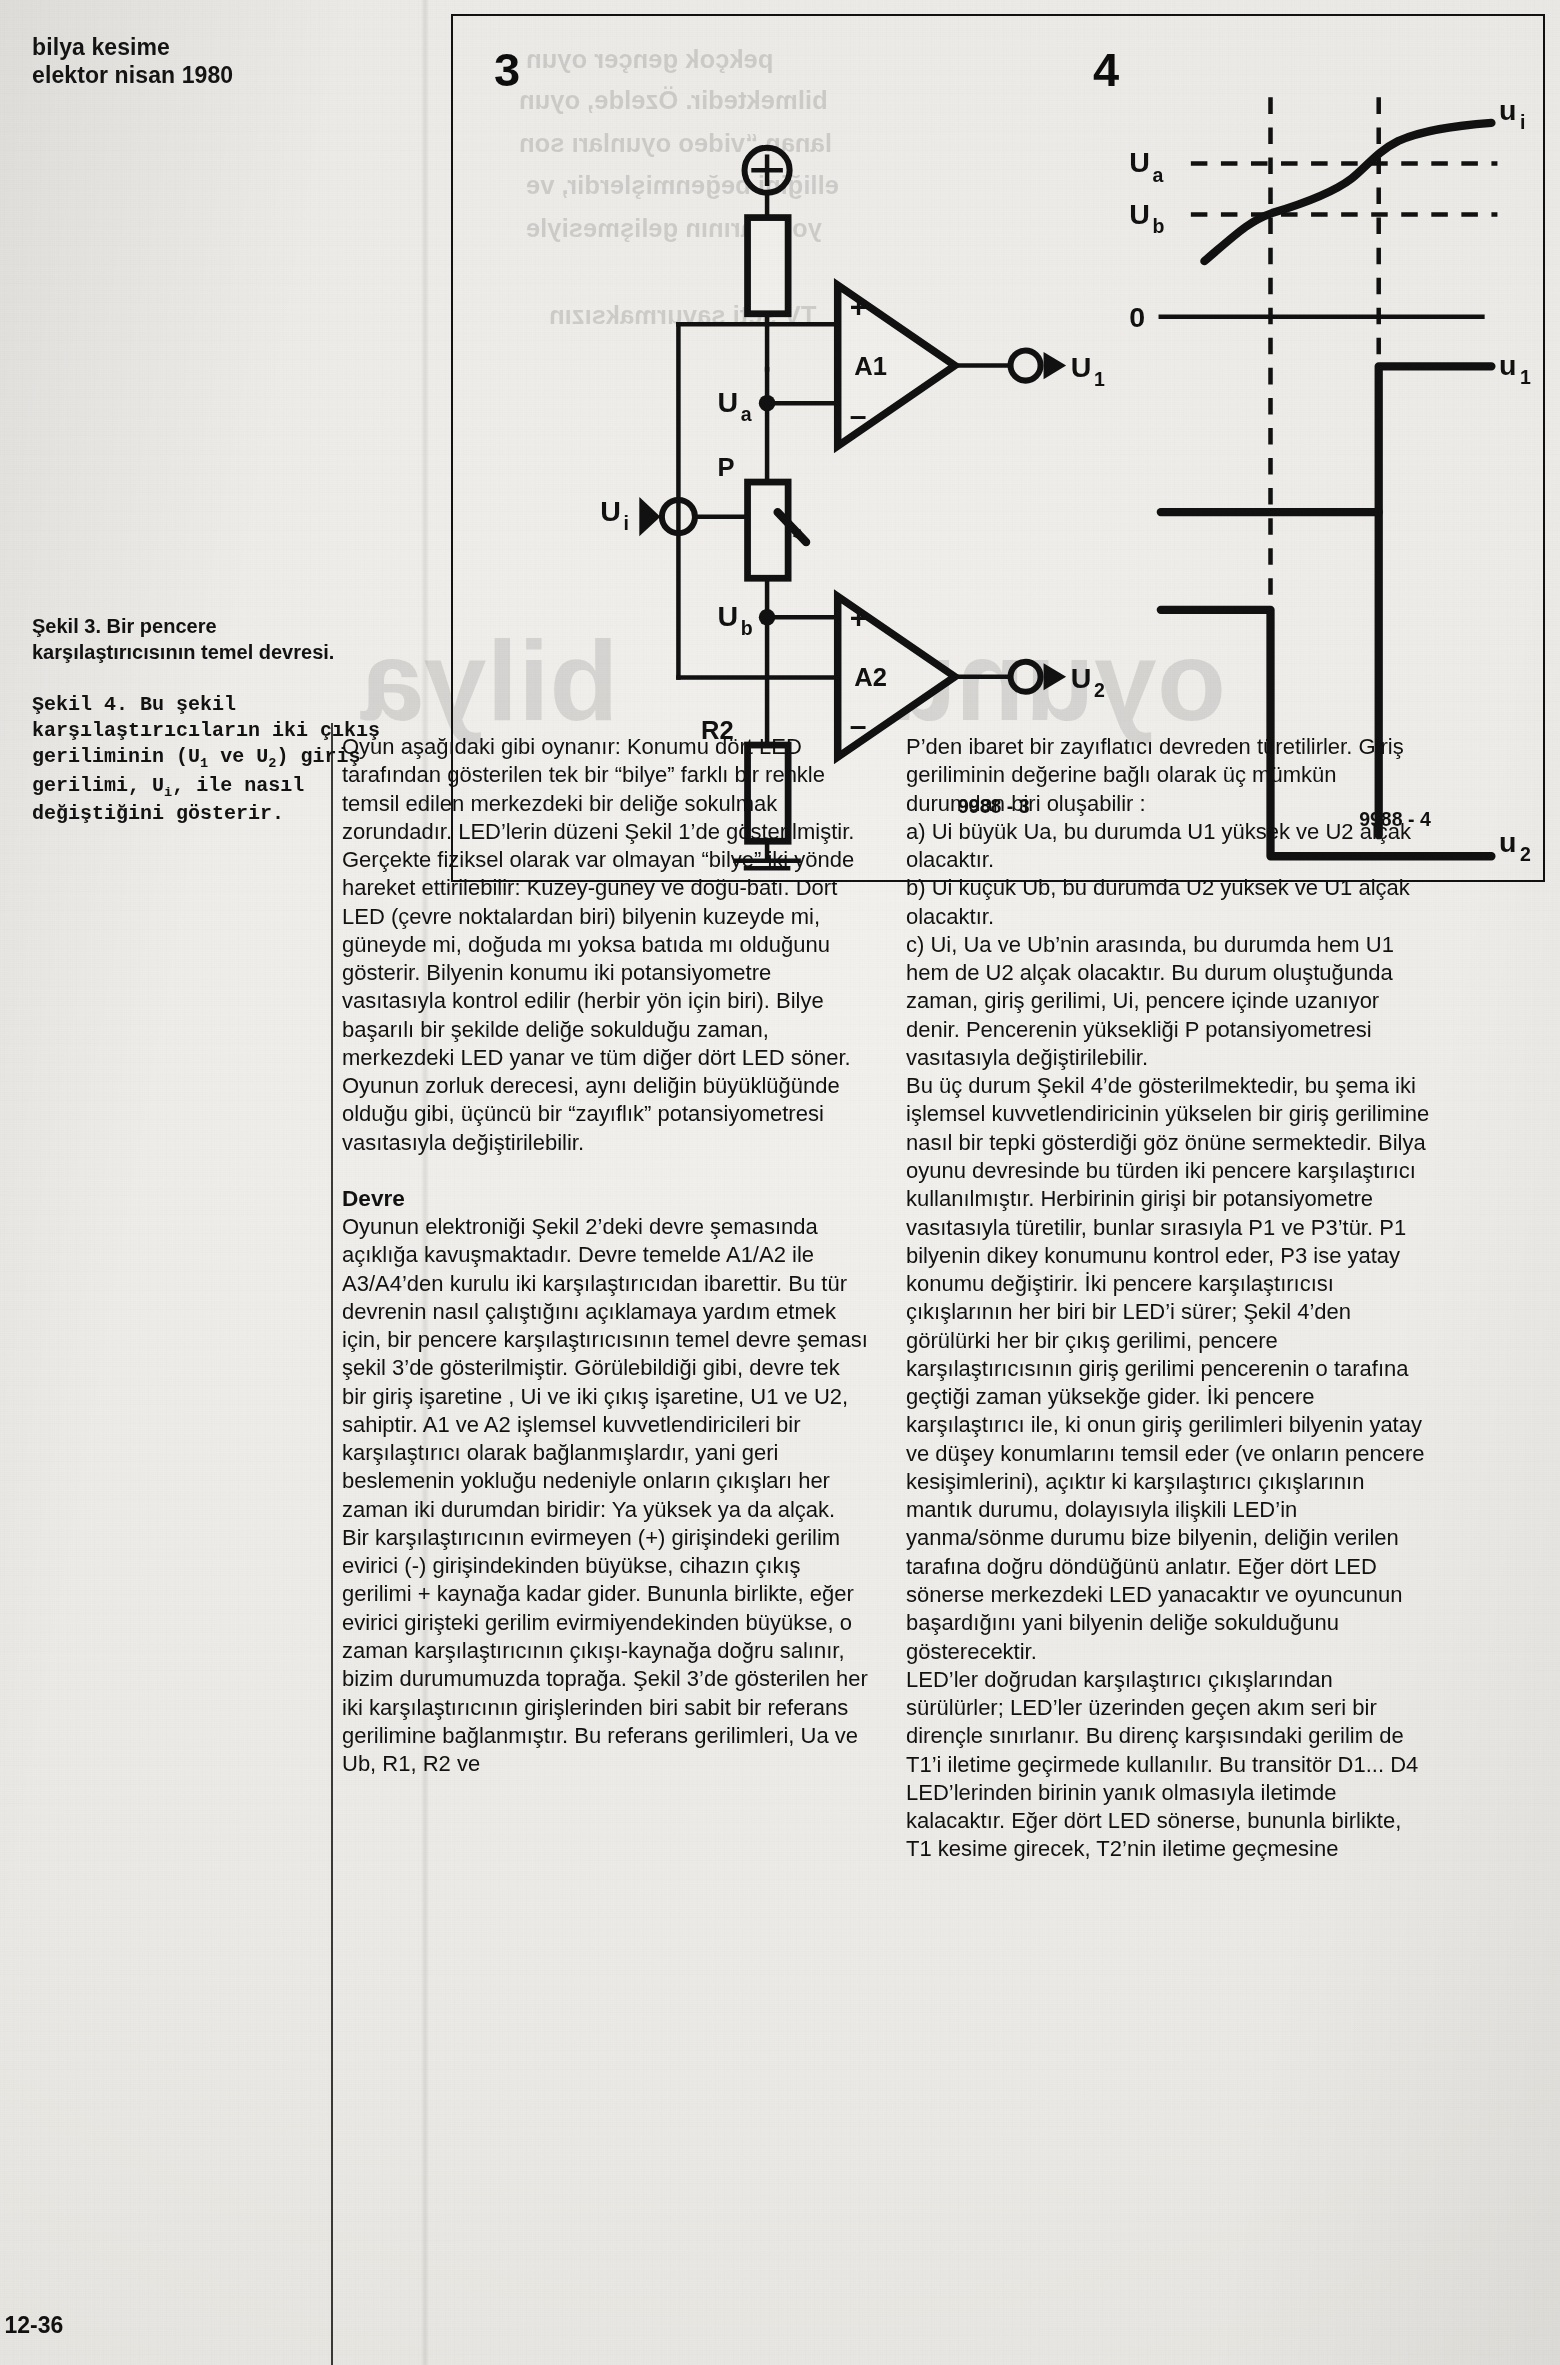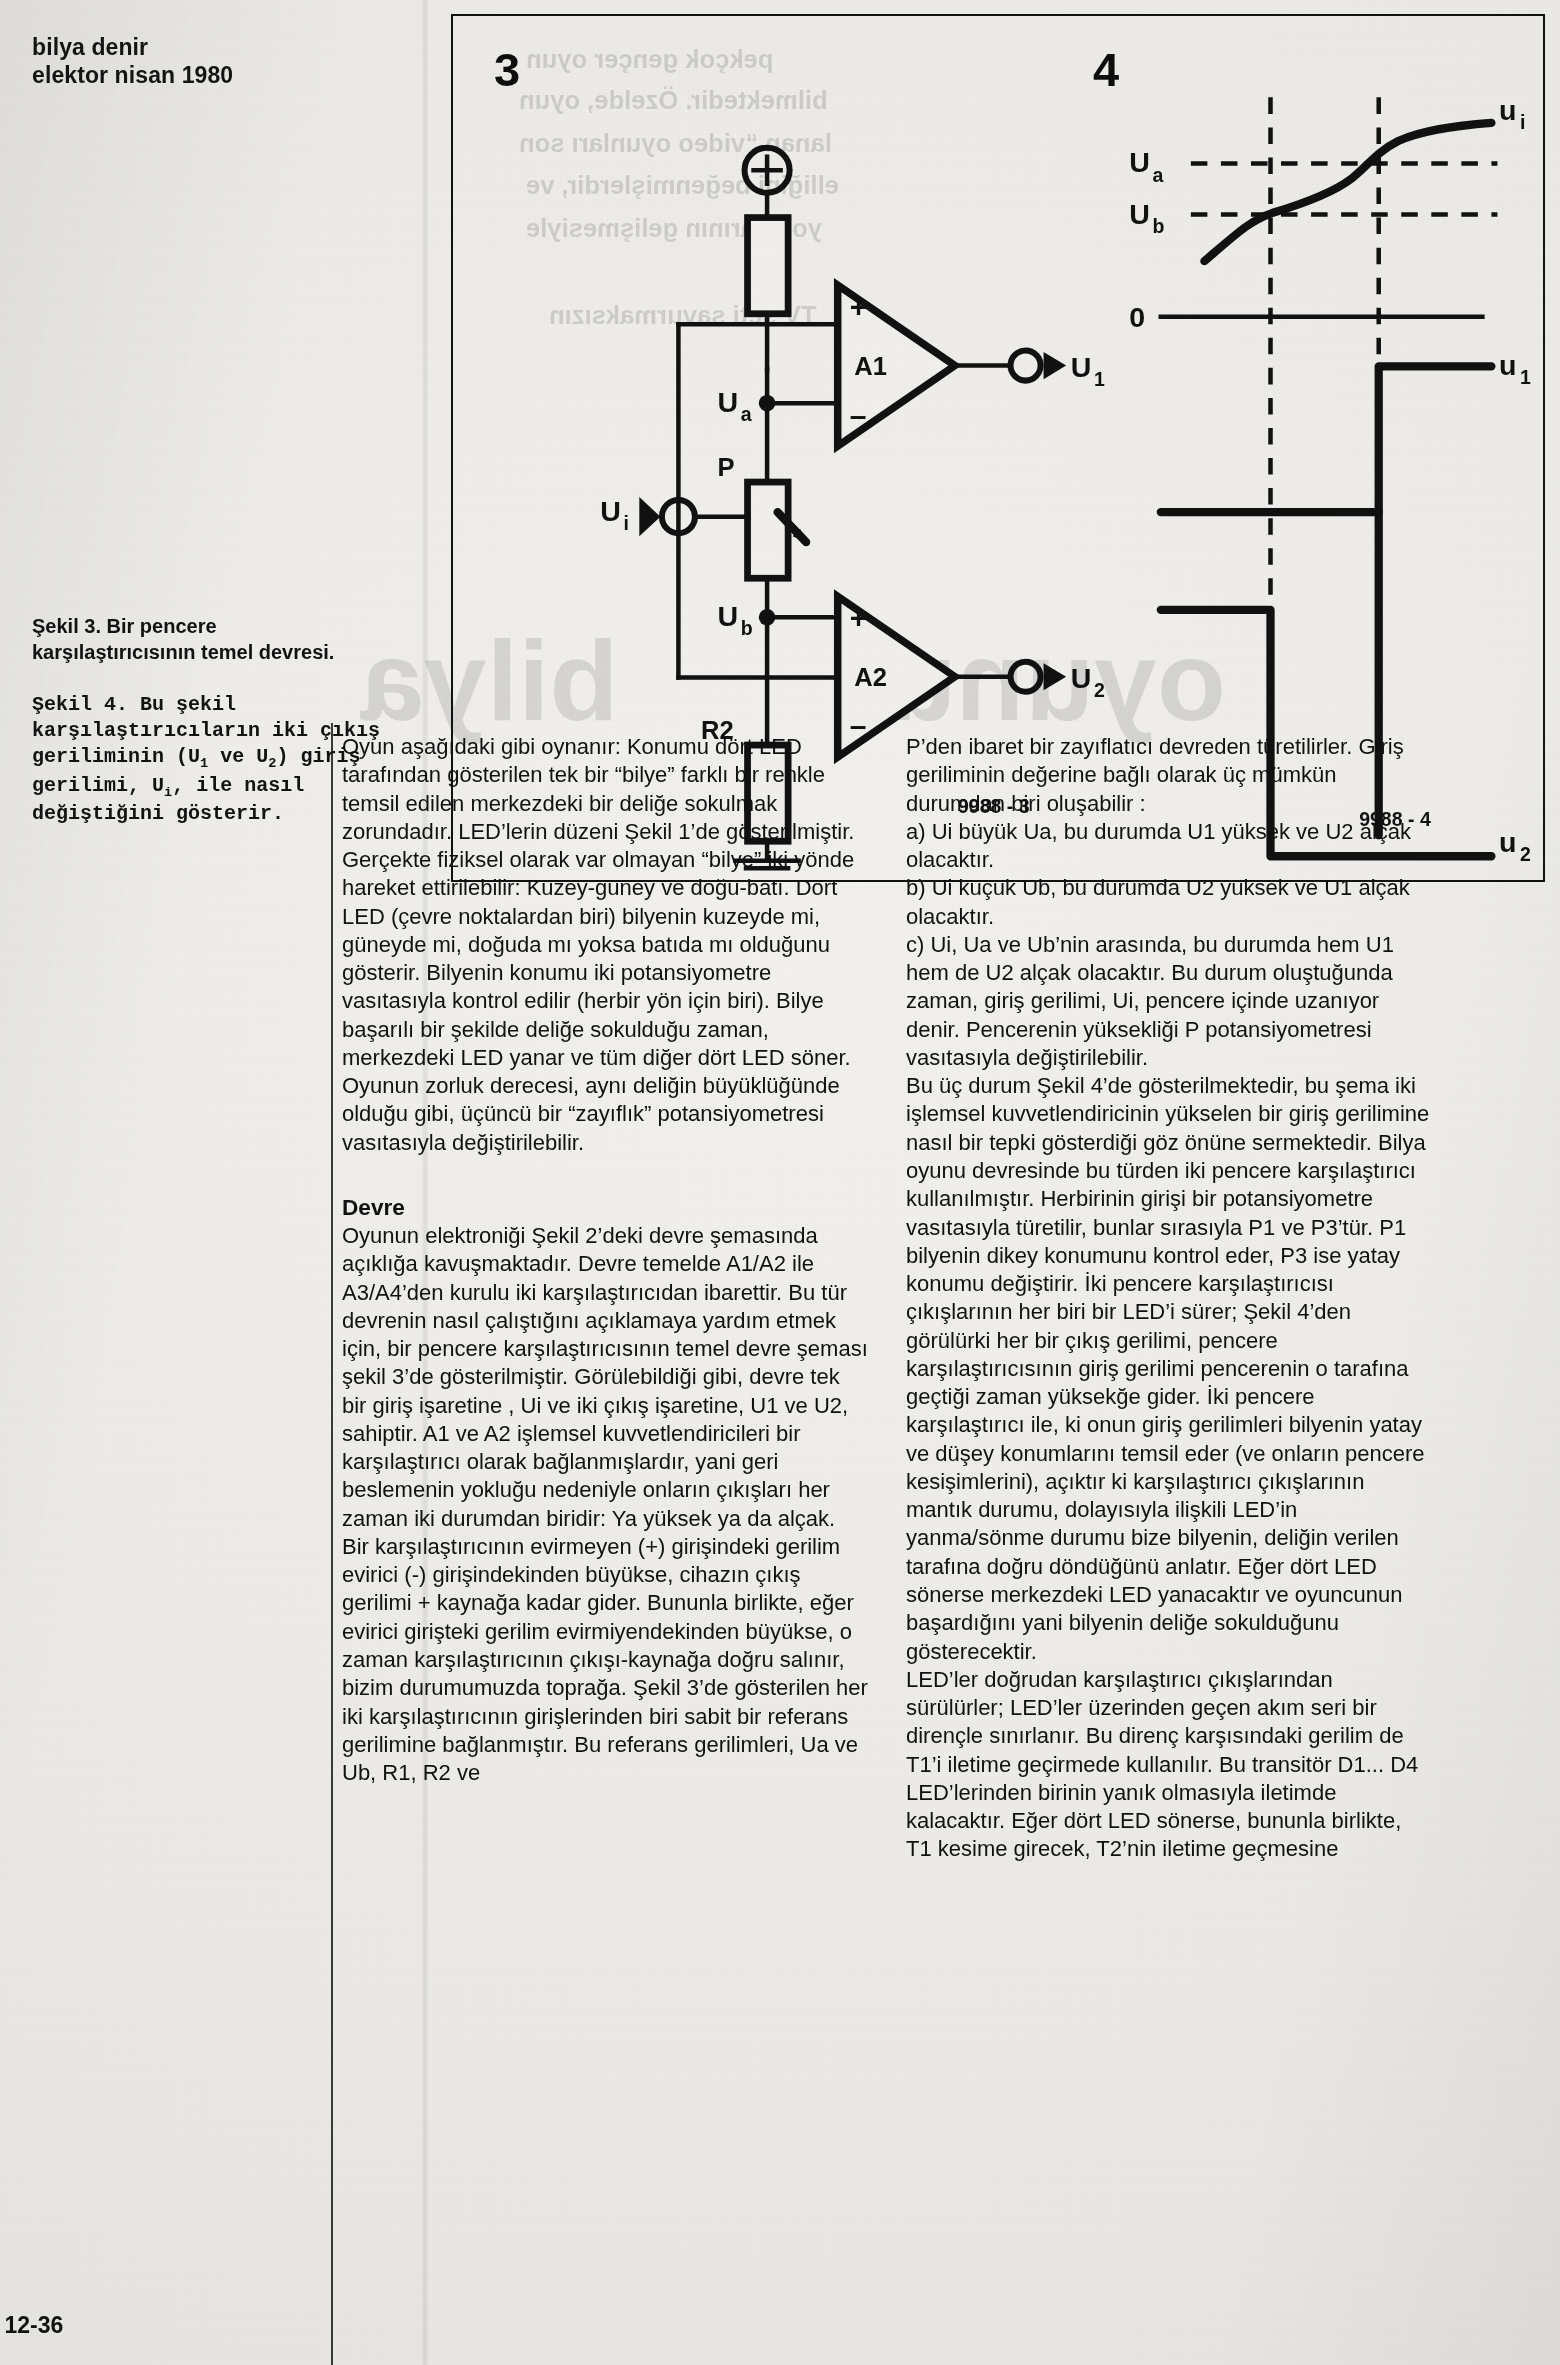--- a/index.html
+++ b/index.html
@@ -69,21 +69,21 @@
   .cap4{top:692px;font-family:Liberation Mono, monospace;}
   sub{font-size:.68em;}
 
   
   .col{
     position:absolute;top:733px;width:526px;
     font-size:22px;line-height:1.285;color:#111;
     text-align:left;
   }
   .col p{margin:0;}
-  .col h3{margin:36px 0 0 0;font-size:22.6px;font-weight:700;}
+  .col h3{margin:27px 0 0 0;font-size:22.6px;font-weight:700;}
   .colmid{left:342px;}
   .colright{left:906px;}
   .rule{
     position:absolute;left:331px;top:723px;width:2.3px;height:1642px;
     background:#1a1a1a;opacity:.85;
   }
 
   
   .folio{
     position:absolute;left:4.5px;bottom:27px;
@@ -92,21 +92,21 @@
 
   svg{display:block;}
 </style>
 </head>
 <body>
 
 <div class="paper"></div>
 <div class="fold"></div>
 
 <div class="masthead">
-  <div>bilya denir</div>
+  <div>bilya kesime</div>
   <div>elektor nisan 1980</div>
 </div>
 
 <div class="ghost" style="left:526px;top:45px;font-size:25.6px;">pekçok gençer oyun</div>
 <div class="ghost" style="left:519px;top:86px;font-size:25.6px;">bilmektedir. Özelde, oyun</div>
 <div class="ghost" style="left:519px;top:129px;font-size:25.6px;">lanan “video oyunları son</div>
 <div class="ghost" style="left:526px;top:171px;font-size:25.6px;">elliğini beğenmişlerdir, ve</div>
 <div class="ghost" style="left:526px;top:214px;font-size:25.6px;">yonslarının gelişmesiyle</div>
 <div class="ghost" style="left:549px;top:301px;font-size:25.6px;">TV seti savurmaksızın</div>
 <div class="ghostbig" style="left:361px;top:616px;">bilya</div>

